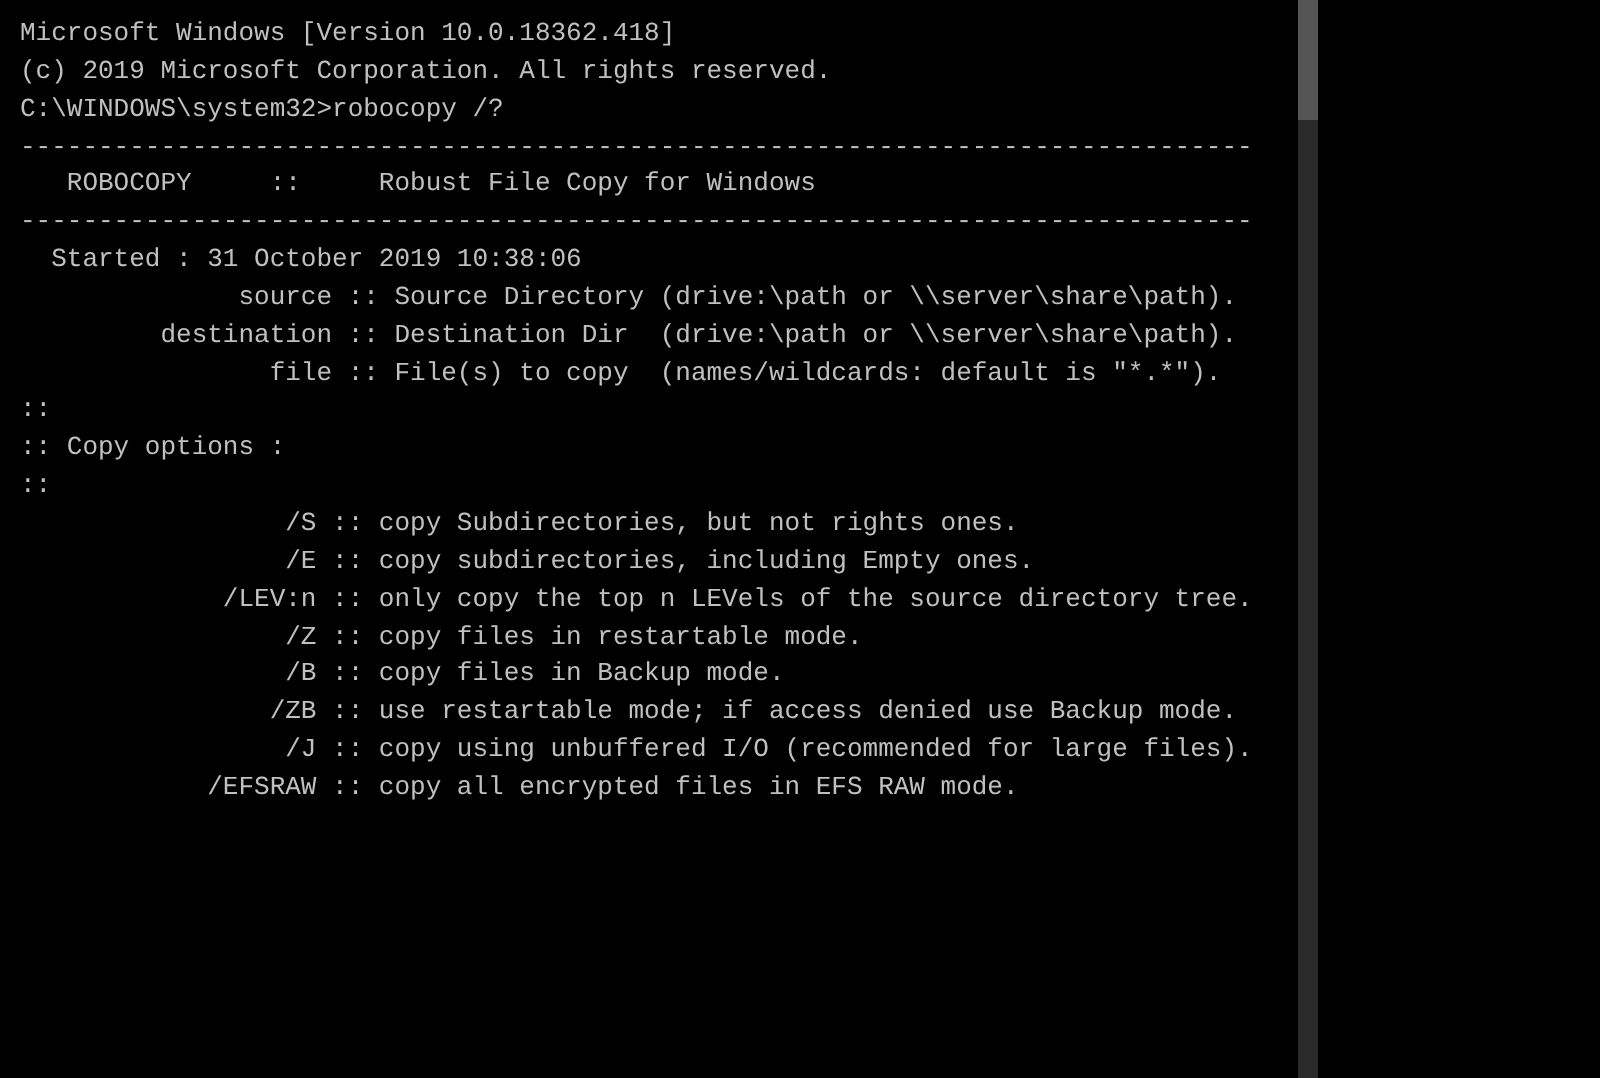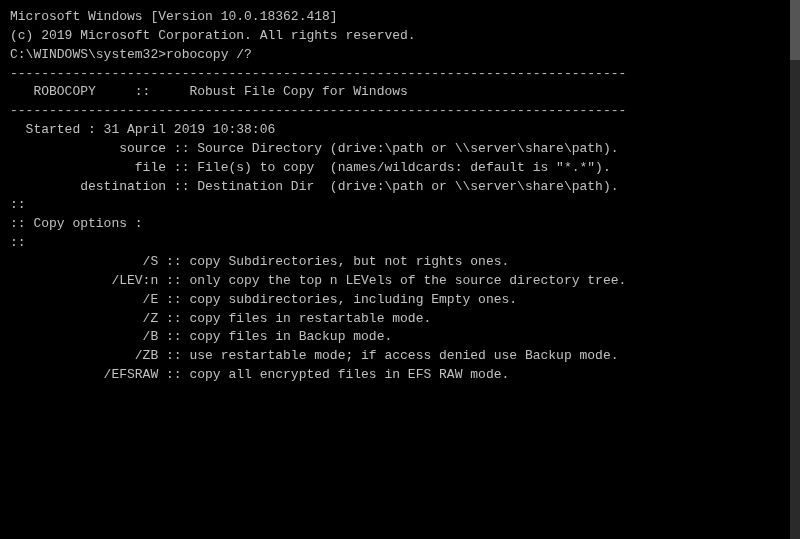--- a/index.html
+++ b/index.html
@@ -12,21 +12,21 @@
       width: 800px;
       height: 539px;
       background: #000;
       overflow: hidden;
       font-family: 'Courier New', Courier, monospace;
       font-size: 13px;
       color: #c0c0c0;
     }
 
     .terminal {
-      width: 800px;
+      width: 659px;
       height: 539px;
       background: #000;
       padding: 8px 10px;
       overflow: hidden;
       position: relative;
     }
 
     .line {
       white-space: pre;
       line-height: 1.45;
@@ -58,35 +58,36 @@
   <div id="lines-container">
       <div class="line">Microsoft Windows [Version 10.0.18362.418]</div>
       <div class="line">(c) 2019 Microsoft Corporation. All rights reserved.</div>
       <div class="line"></div>
       <div class="line">C:\WINDOWS\system32&gt;robocopy /?</div>
       <div class="line"></div>
       <div class="line">-------------------------------------------------------------------------------</div>
       <div class="line">   ROBOCOPY     ::     Robust File Copy for Windows</div>
       <div class="line">-------------------------------------------------------------------------------</div>
       <div class="line"></div>
-      <div class="line">  Started : 31 April 2019 10:38:06</div>
+      <div class="line">  Started : 31 October 2019 10:38:06</div>
       <div class="line"></div>
       <div class="line">              source :: Source Directory (drive:\path or \\server\share\path).</div>
+      <div class="line">         destination :: Destination Dir  (drive:\path or \\server\share\path).</div>
       <div class="line">                file :: File(s) to copy  (names/wildcards: default is "*.*").</div>
-      <div class="line">         destination :: Destination Dir  (drive:\path or \\server\share\path).</div>
       <div class="line"></div>
       <div class="line">::</div>
       <div class="line">:: Copy options :</div>
       <div class="line">::</div>
       <div class="line"></div>
       <div class="line">                 /S :: copy Subdirectories, but not rights ones.</div>
+      <div class="line">                 /E :: copy subdirectories, including Empty ones.</div>
       <div class="line">             /LEV:n :: only copy the top n LEVels of the source directory tree.</div>
-      <div class="line">                 /E :: copy subdirectories, including Empty ones.</div>
       <div class="line"></div>
       <div class="line">                 /Z :: copy files in restartable mode.</div>
       <div class="line">                 /B :: copy files in Backup mode.</div>
       <div class="line">                /ZB :: use restartable mode; if access denied use Backup mode.</div>
+      <div class="line">                 /J :: copy using unbuffered I/O (recommended for large files).</div>
       <div class="line">            /EFSRAW :: copy all encrypted files in EFS RAW mode.</div>
     </div>
   <div class="scrollbar">
     <div class="scrollbar-thumb"></div>
   </div>
 </div>
 
 </body></html>

